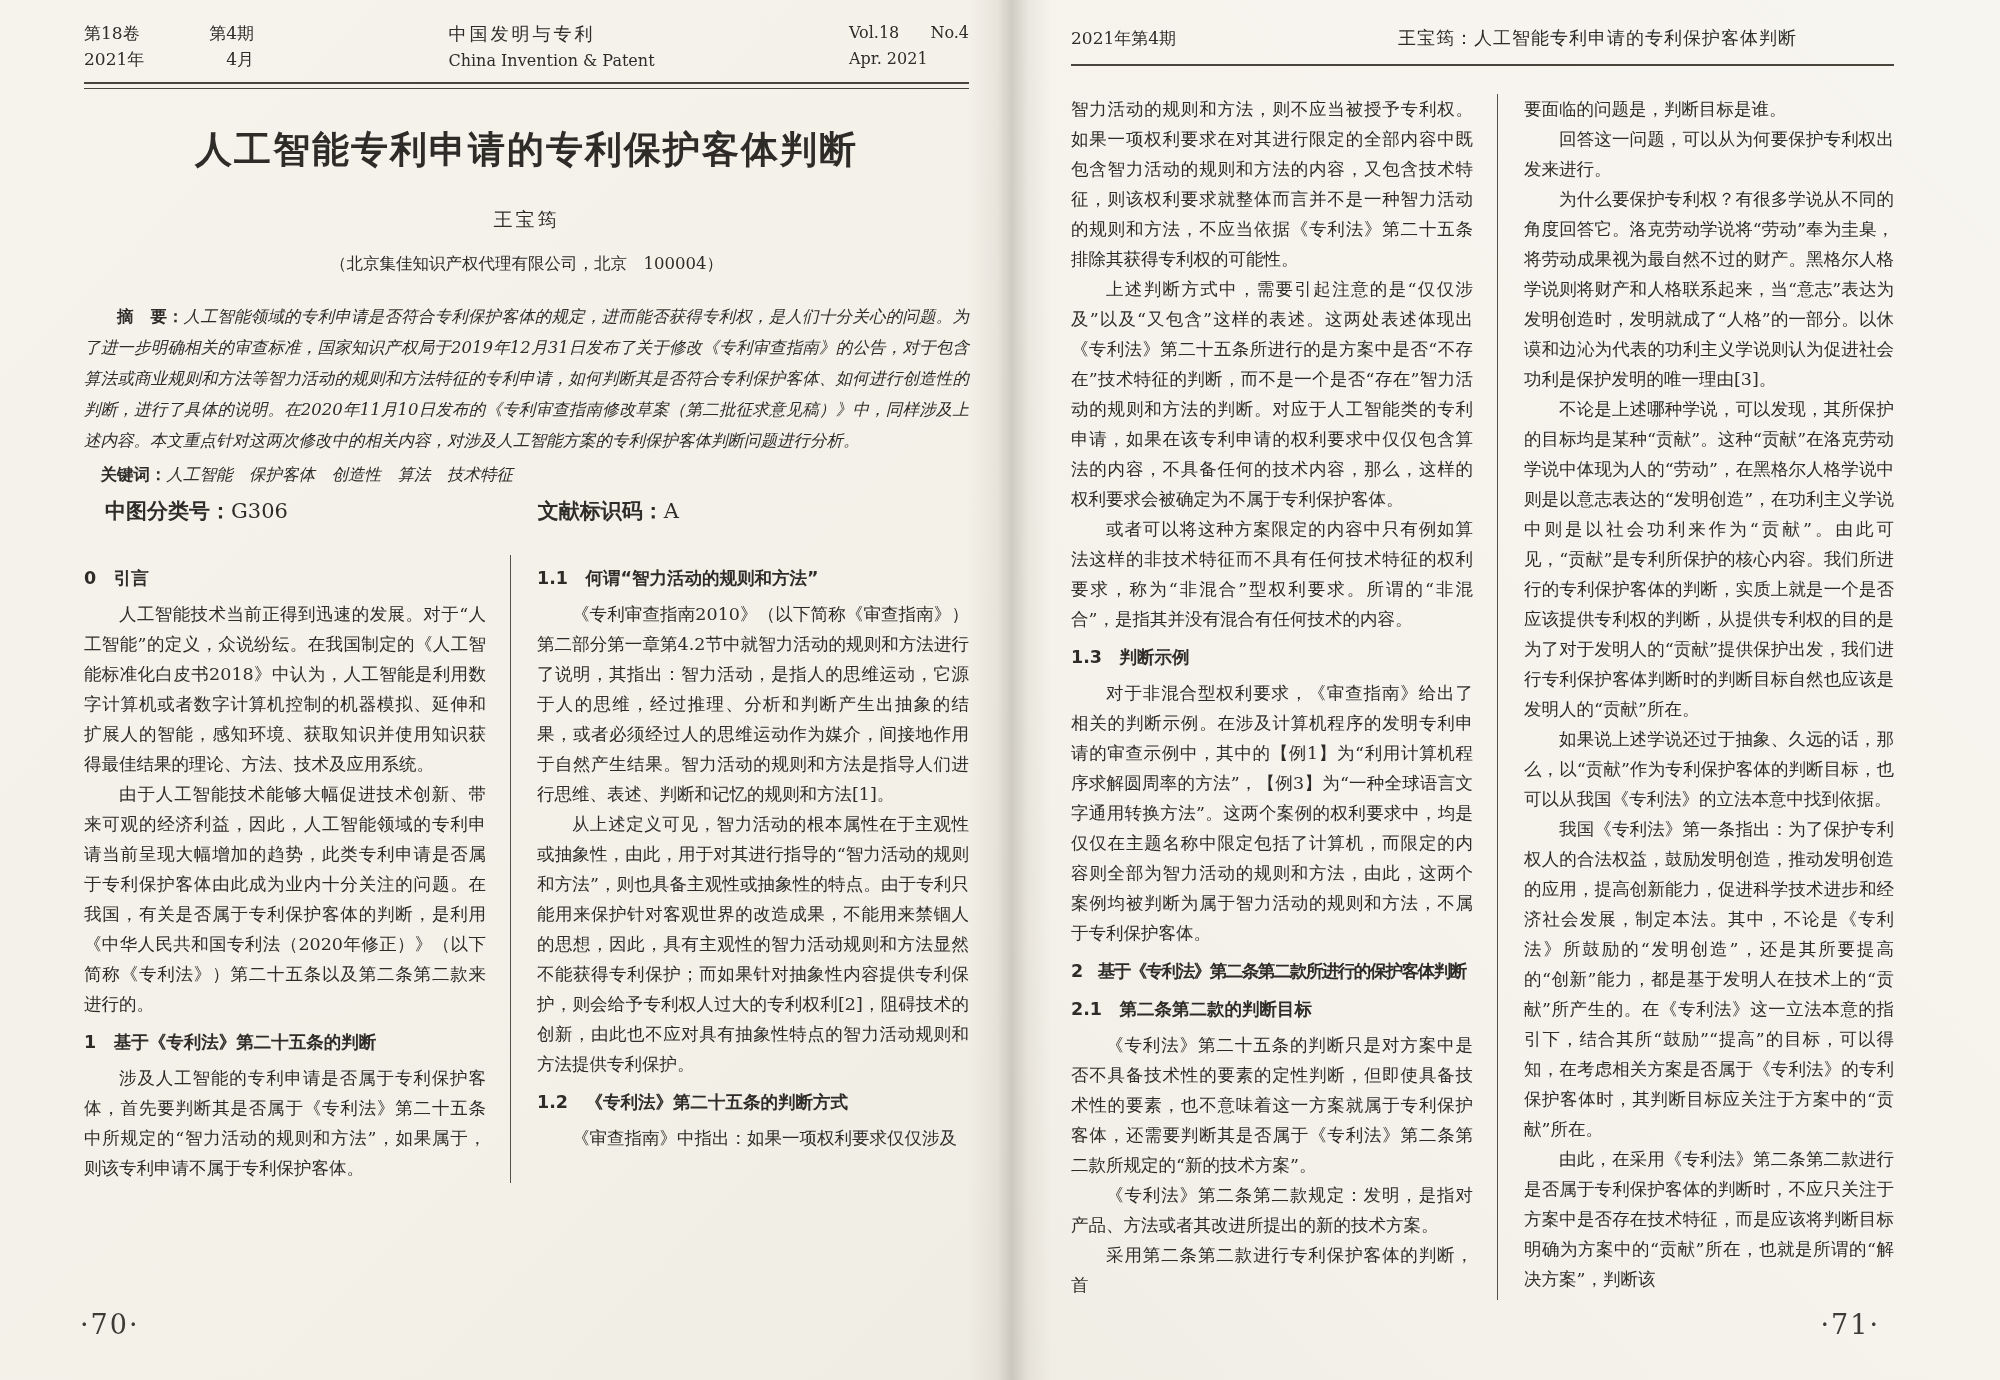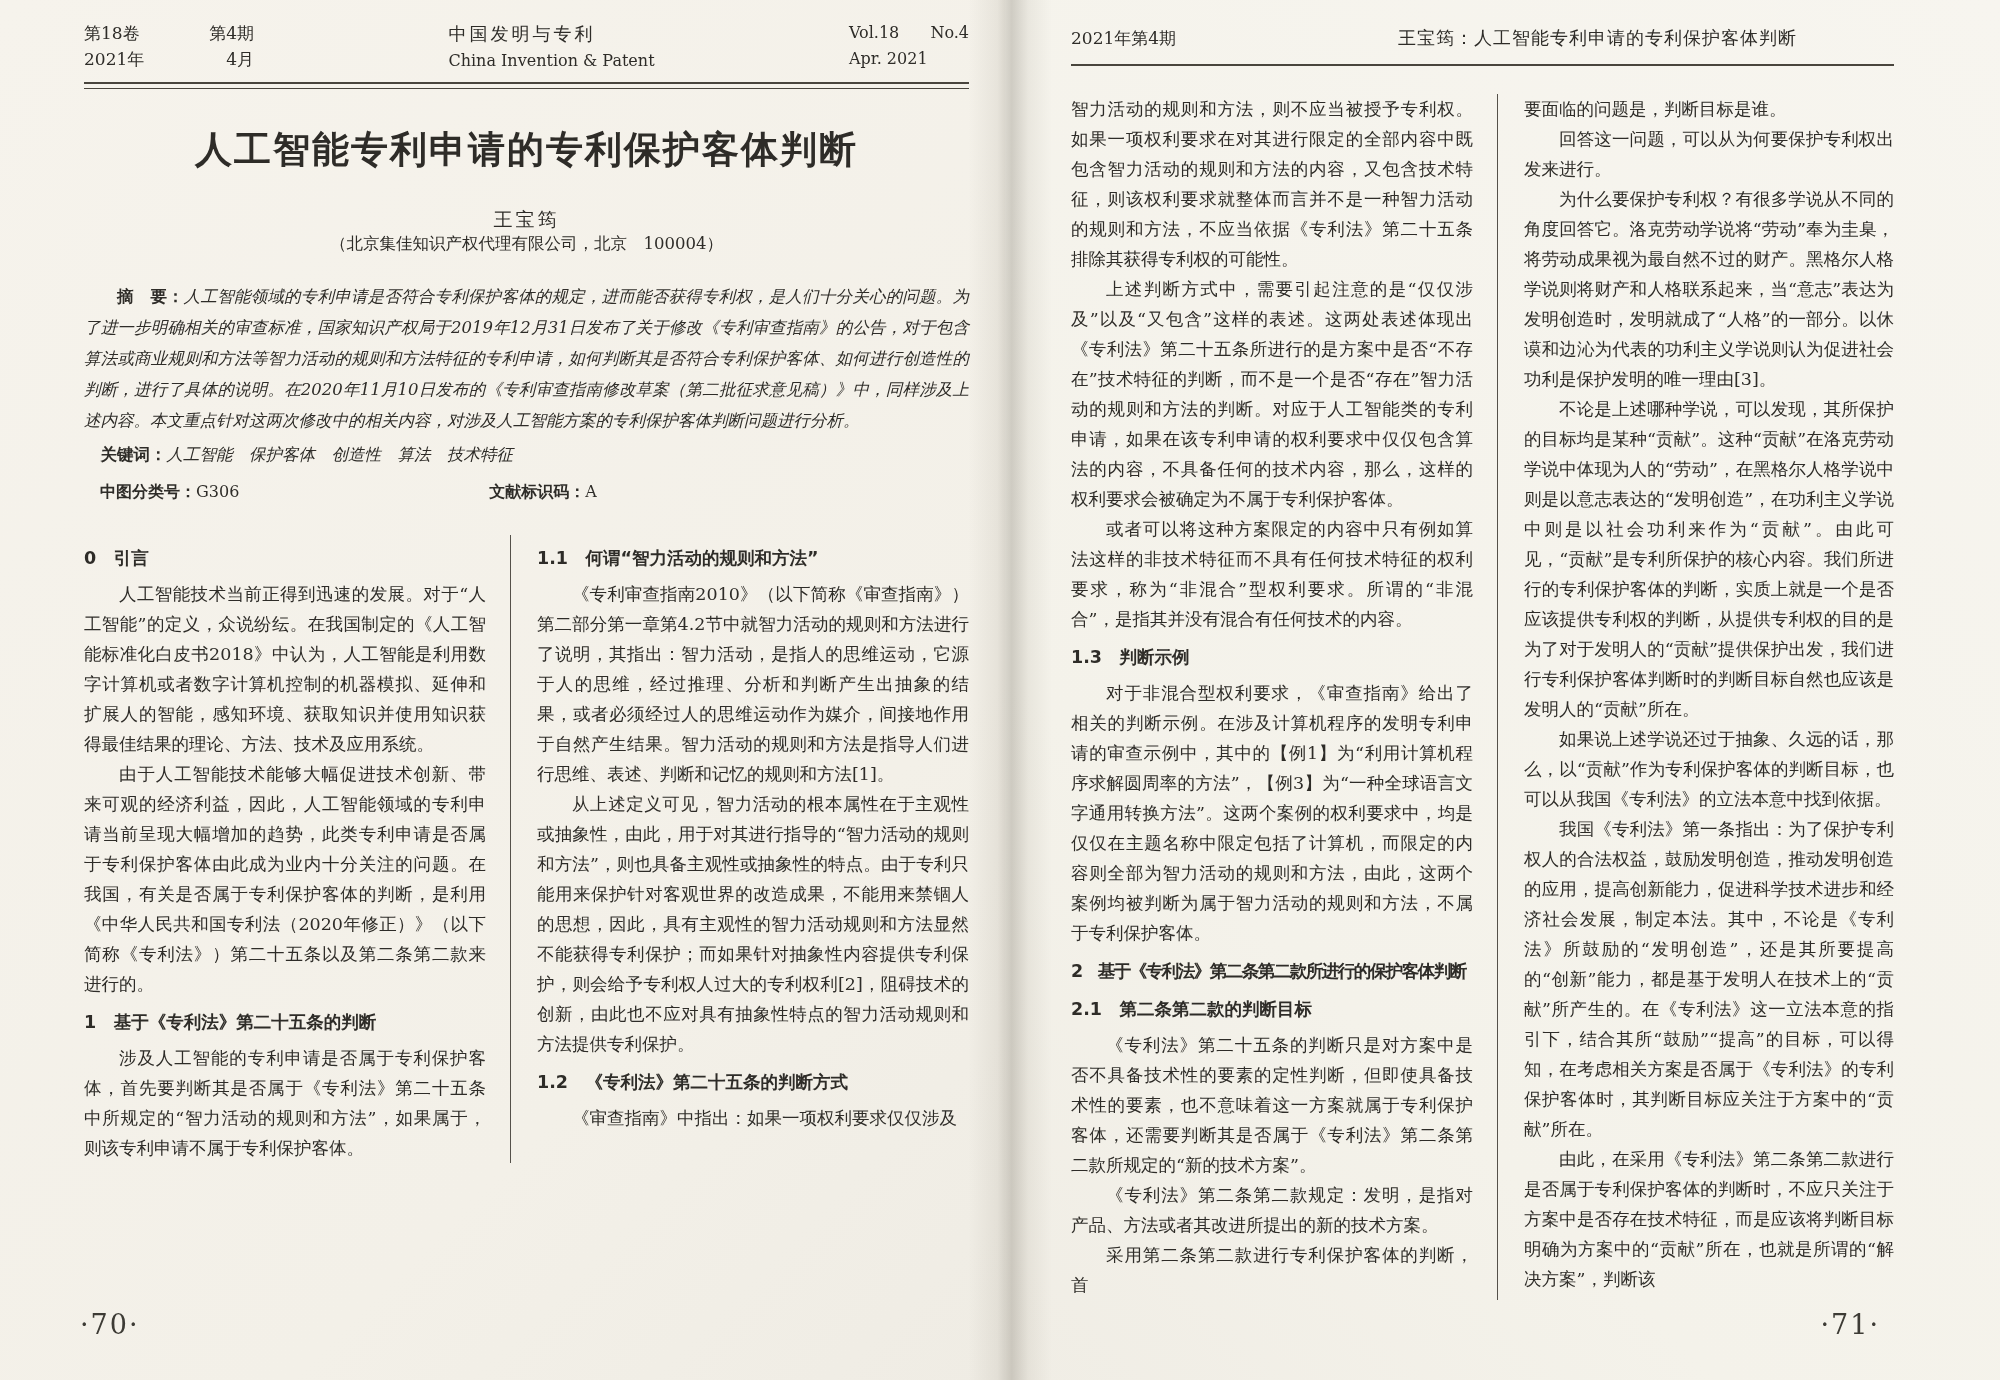--- a/index.html
+++ b/index.html
@@ -22,26 +22,26 @@
   .jh-left { width:170px; font-size:17px; }
   .jh-left .row, .jh-right .row { display:flex; justify-content:space-between; line-height:26px; }
   .jh-center { }
   .jh-center .cn { font-size:18px; letter-spacing:3px; }
   .jh-center .en { font-size:16px; margin-top:5px; }
   .jh-right { width:120px; font-size:16px; }
   .double-rule { margin-top:10px; height:4px; border-top:2px solid #49453d; border-bottom:1px solid #49453d; }
 
   .title { margin-top:36px; text-align:center; font-size:37px; font-weight:bold; letter-spacing:2px; }
   .author { text-align:center; margin-top:32px; font-size:19px; letter-spacing:3px; }
-  .affil { text-align:center; font-size:16.5px; }
+  .affil { text-align:center; margin-top:20px; font-size:16.5px; }
 
   .abstract { margin:26px 0 0 0; font-size:16.5px; line-height:31px; text-align:justify; text-indent:2em; font-style:italic; }
   .hlabel { font-weight:bold; font-style:normal; font-family:"DejaVu Sans","Liberation Sans",sans-serif; }
   .kw-line { margin:3px 0 0 0; font-size:16.5px; line-height:31px; font-style:italic; text-indent:1em; }
-  .clc-line { display:flex; margin:6px 0 0 0; font-size:16px; line-height:31px; text-indent:1em;align-items:flex-end; }
+  .clc-line { display:flex; margin:6px 0 0 0; font-size:21px; line-height:31px; text-indent:1em;align-items:flex-end; }
   .clc-g2 { margin-left:250px; text-indent:0; }
 
   
   .columns { display:flex; margin-top:28px; align-items:stretch; }
   .col { text-align:justify; font-size:17.5px; line-height:30px; }
   .col-a { flex:0 0 402px; padding-right:24px; }
   .col-b { flex:1; border-left:1.5px solid #55514a; padding-left:26px; }
   .col p { margin:0; text-indent:2em; }
   .col p.noindent { text-indent:0; }
   .col h4 { margin:8px 0 6px 0; font-size:17.5px; line-height:30px; text-indent:0;

